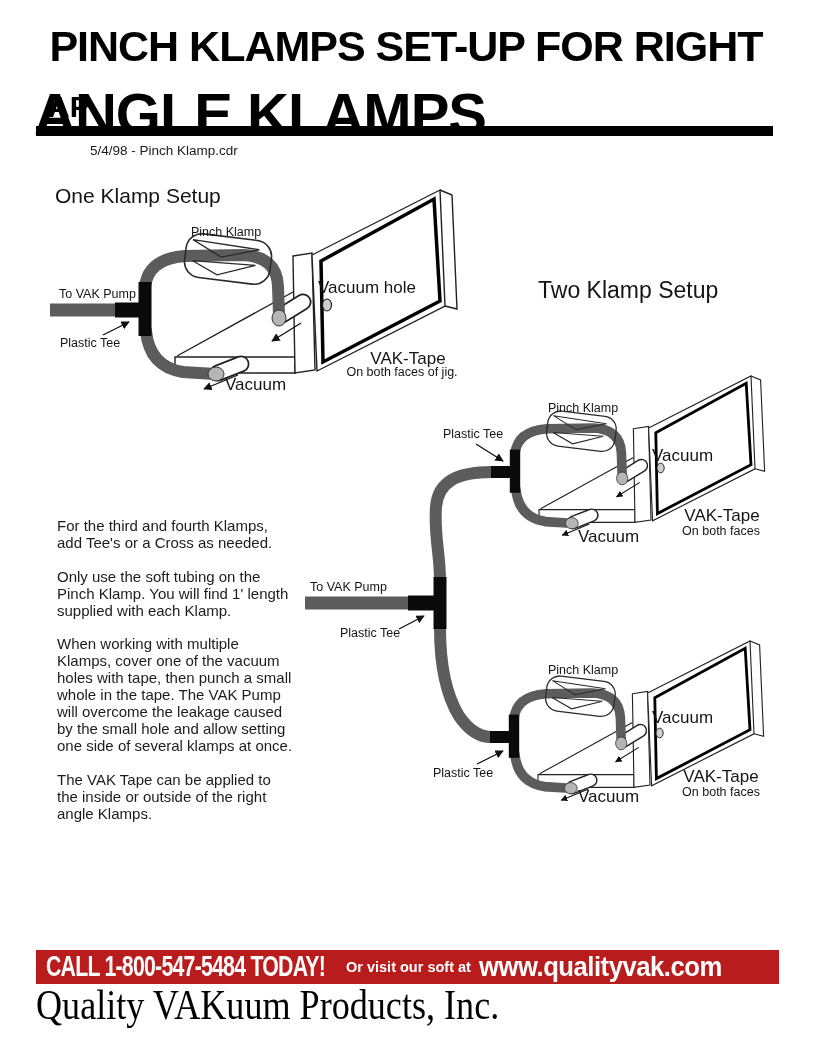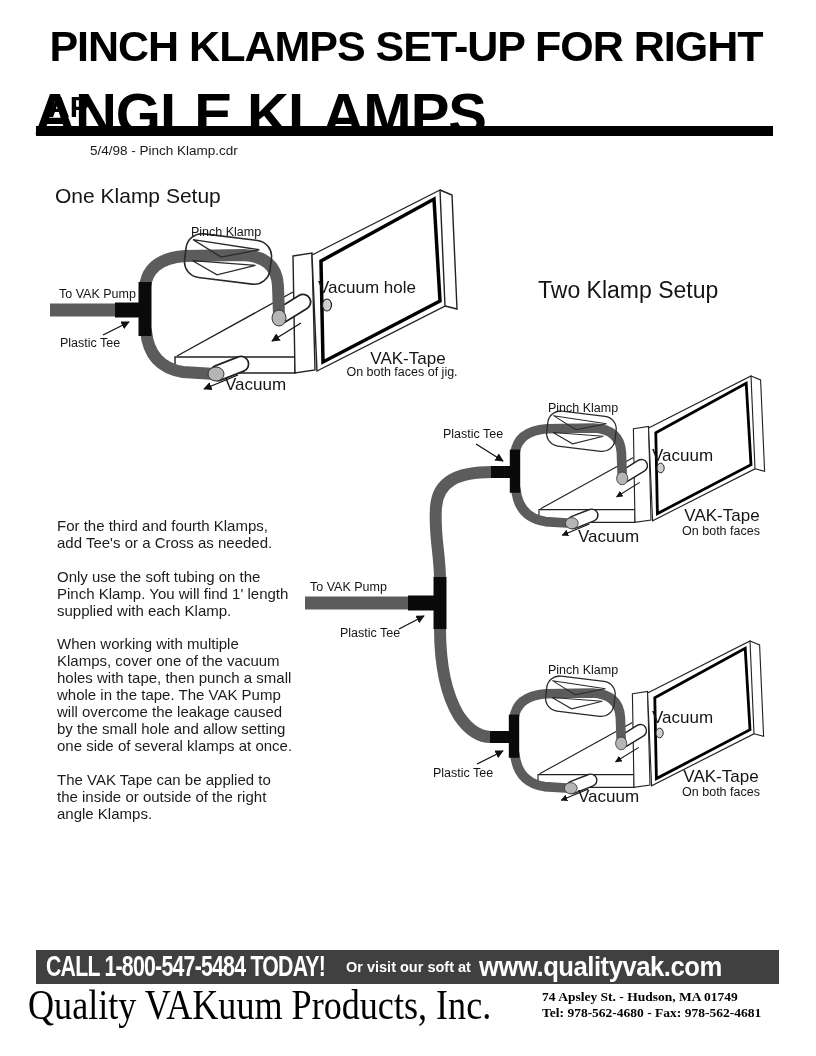--- a/index.html
+++ b/index.html
@@ -53,33 +53,33 @@
   .cap-i { stroke:#fff; stroke-width:13.5px; stroke-linecap:round; }
   .cap  { stroke:#333; stroke-width:1px; }
   .hole { stroke:#222; stroke-width:1.2px; }
   .clampbox { fill:none; stroke:#2a2a2a; stroke-width:1.6px; }
   .clampjaw { fill:none; stroke:#2a2a2a; stroke-width:1.3px; }
   .aln { stroke:#111; stroke-width:1.3px; }
 
   
   .banner {
     position:absolute; left:36px; top:950px; width:743px; height:34px;
-    background:#404040; color:#fff; display:flex; align-items:center;
+    background:#b91c1c; color:#fff; display:flex; align-items:center;
   }
   .call-wrap { width:300px; margin-left:10px; }
   .call {
     display:inline-block; font-size:28px; font-weight:bold; white-space:nowrap;
     letter-spacing:-1px; transform:scale(0.76,1.04); transform-origin:0 50%;
   }
   .visit { font-size:14.5px; font-weight:bold; white-space:nowrap; }
   .site {
     display:inline-block; margin-left:8px; font-size:27px; font-weight:bold;
     white-space:nowrap; letter-spacing:-0.5px; transform:scaleX(0.95); transform-origin:0 50%;
   }
-  .company-row { position:absolute; left:28px; top:982px; display:flex; align-items:flex-start; }
+  .company-row { position:absolute; left:36px; top:982px; display:flex; align-items:flex-start; }
   .company-wrap { width:514px; }
   .company {
     display:inline-block; font-family:"Liberation Serif", serif; color:#000;
     font-size:43px; line-height:46px; white-space:nowrap;
     transform:scaleX(0.84); transform-origin:0 0;
   }
   .addr {
     font-family:"Liberation Serif", serif; font-weight:bold; color:#000;
     font-size:13.5px; line-height:15.5px; padding-top:7px; white-space:nowrap;
   }
@@ -198,19 +198,15 @@
       <span class="call">CALL 1-800-547-5484 TODAY!</span>
     </div>
     <span class="visit">Or visit our soft at</span>
     <span class="site">www.qualityvak.com</span>
   </div>
 
   <div class="company-row">
     <div class="company-wrap">
       <span class="company">Quality VAKuum Products, Inc.</span>
     </div>
-    <div class="addr">
-      <div>74 Apsley St. - Hudson, MA 01749</div>
-      <div>Tel: 978-562-4680 - Fax: 978-562-4681</div>
-    </div>
   </div>
 
 </div>
 
 </body></html>

